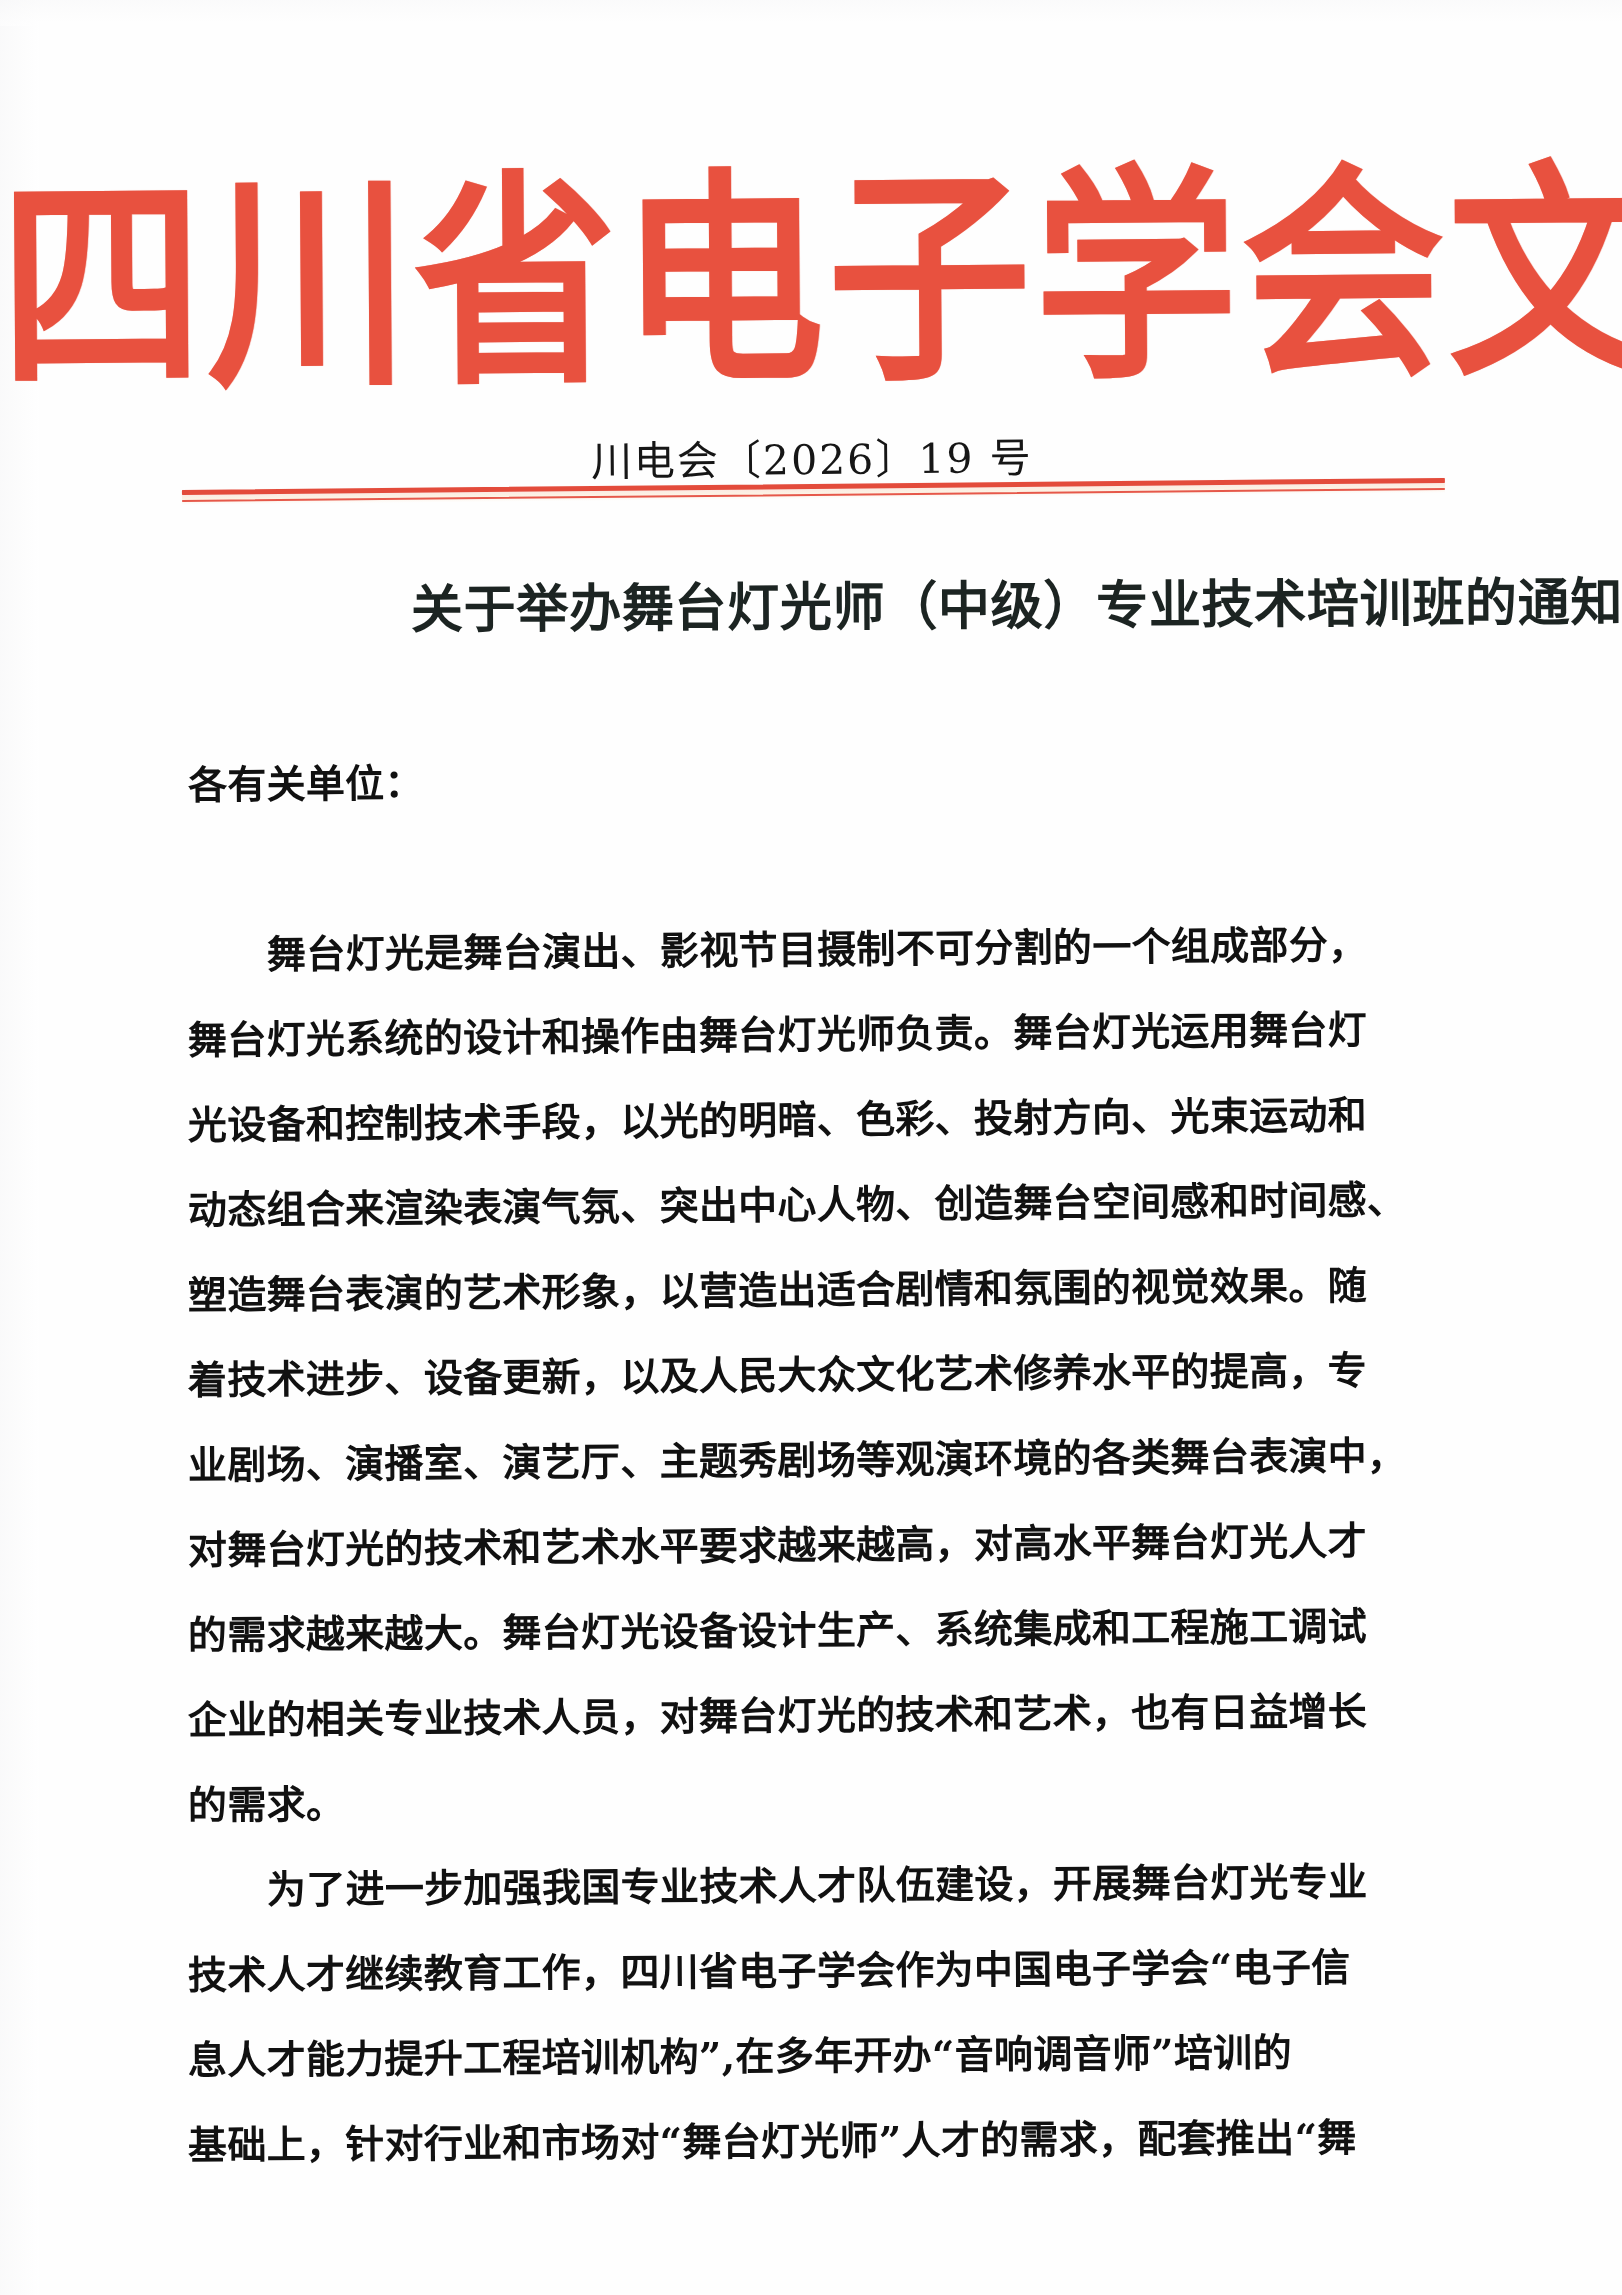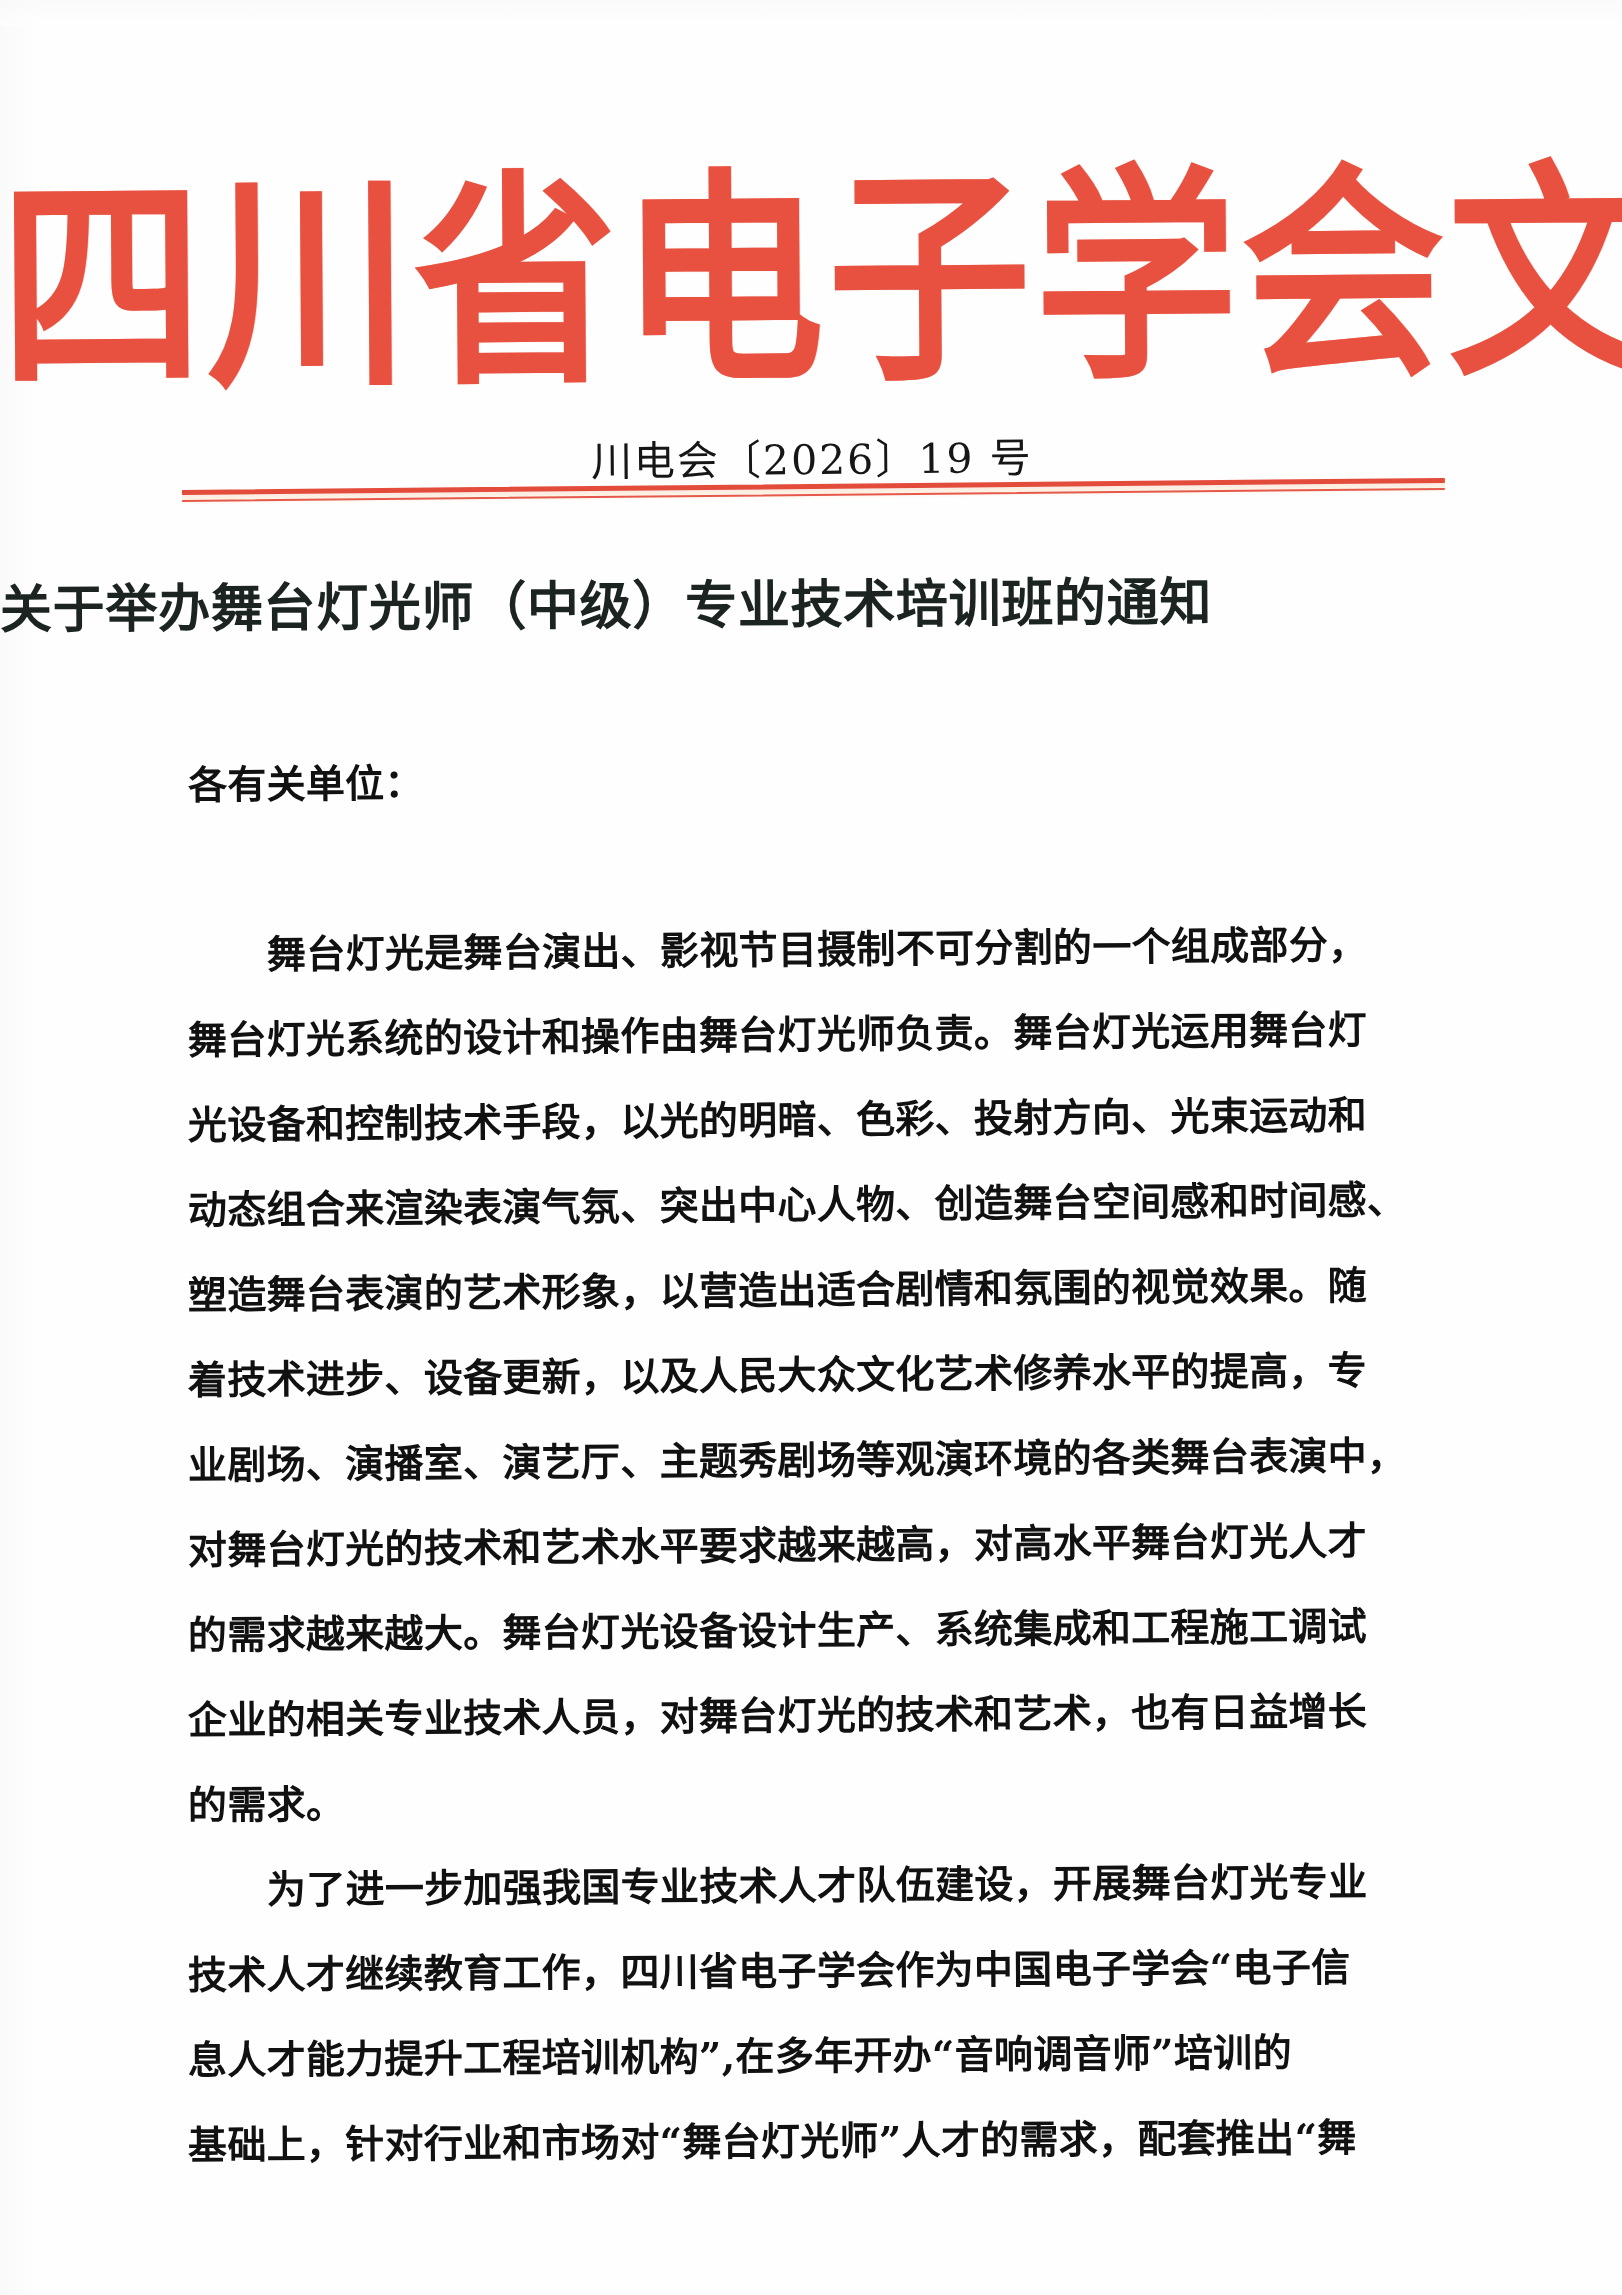--- a/index.html
+++ b/index.html
@@ -119,21 +119,21 @@
         rgba(245,190,120,.20) 60%,
         rgba(240,150,130,.0) 100%);
   }
 
   
   .doc-title {
     position: absolute;
     left: 0;
     top: 576px;
     width: 1623px;
-    text-align: left;
+    text-align: right;
     white-space: nowrap;
   }
   .doc-title-text {
     display: inline-block;
     font-size: 52px;
     line-height: 1.15;
     font-weight: 700;
     color: #1c2422;
     letter-spacing: 0.7px;
     font-family: "DejaVu Serif", "Liberation Serif", serif;

